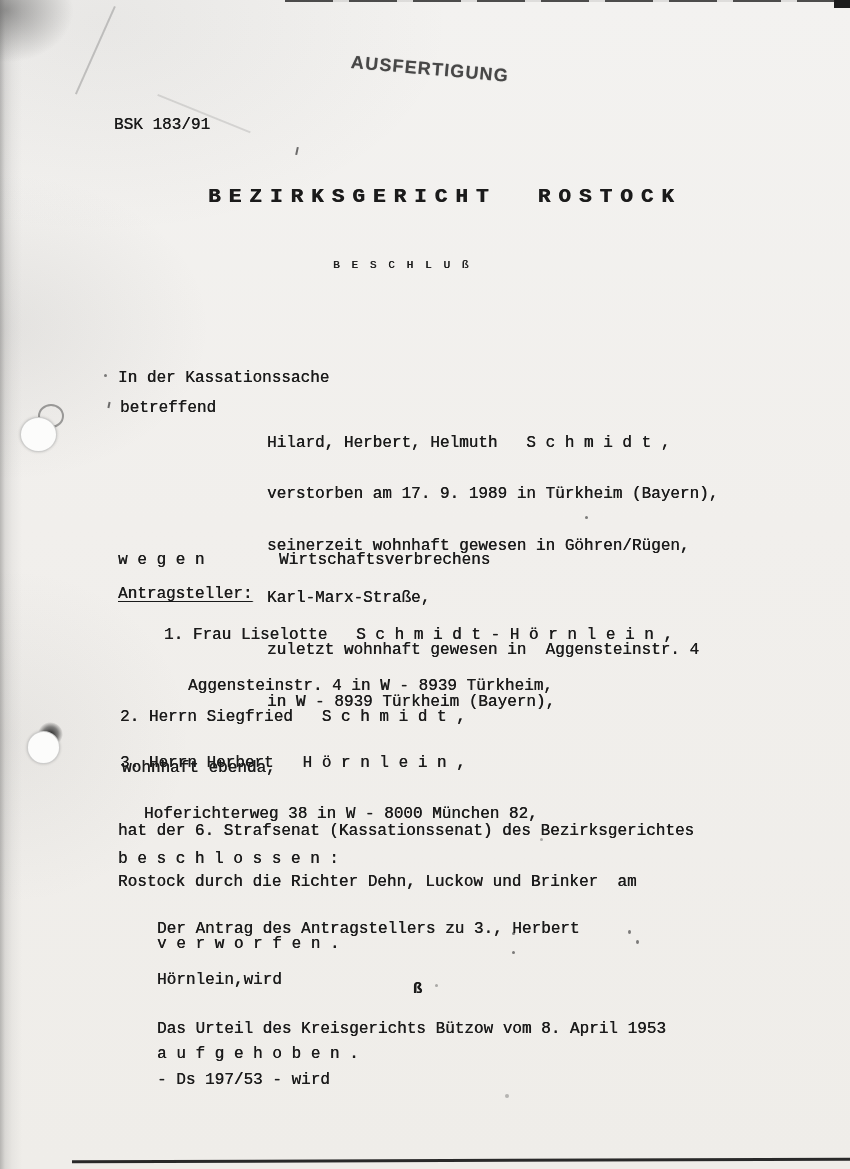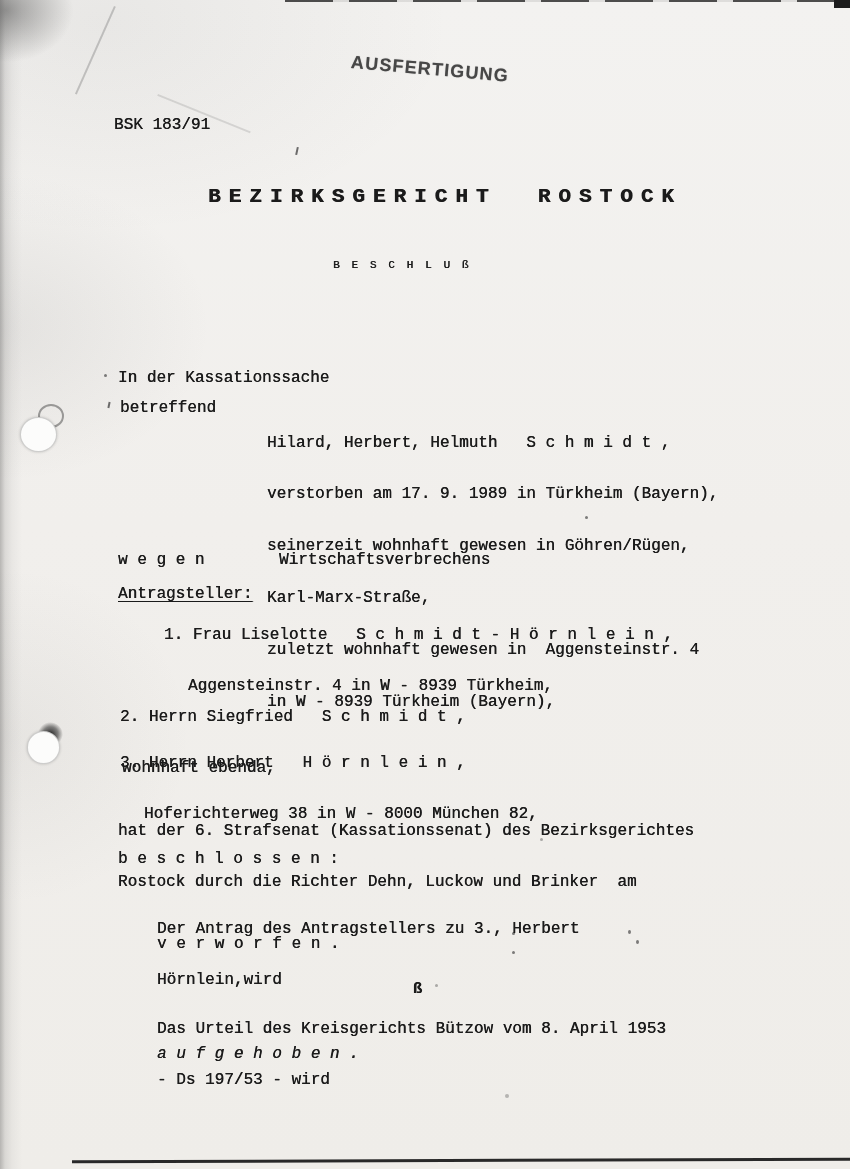--- a/index.html
+++ b/index.html
@@ -133,15 +133,15 @@
   </div>
 
   <div class="mono" style="left:157px; top:936px;">v e r w o r f e n .</div>
 
   <div class="mono" style="left:157px; top:986px;">
     <div>Das Urteil des Kreisgerichts Bützow vom 8. April 1953</div>
     <div>- Ds 197/53 - wird</div>
   </div>
   <div class="overstrike">ß</div>
 
-  <div class="mono" style="left:157px; top:1046px;font-style:italic;">a u f g e h o b e n .</div>
+  <div class="mono" style="left:157px; top:1046px;">a u f g e h o b e n .</div>
 
 </div>
 
 </body></html>

